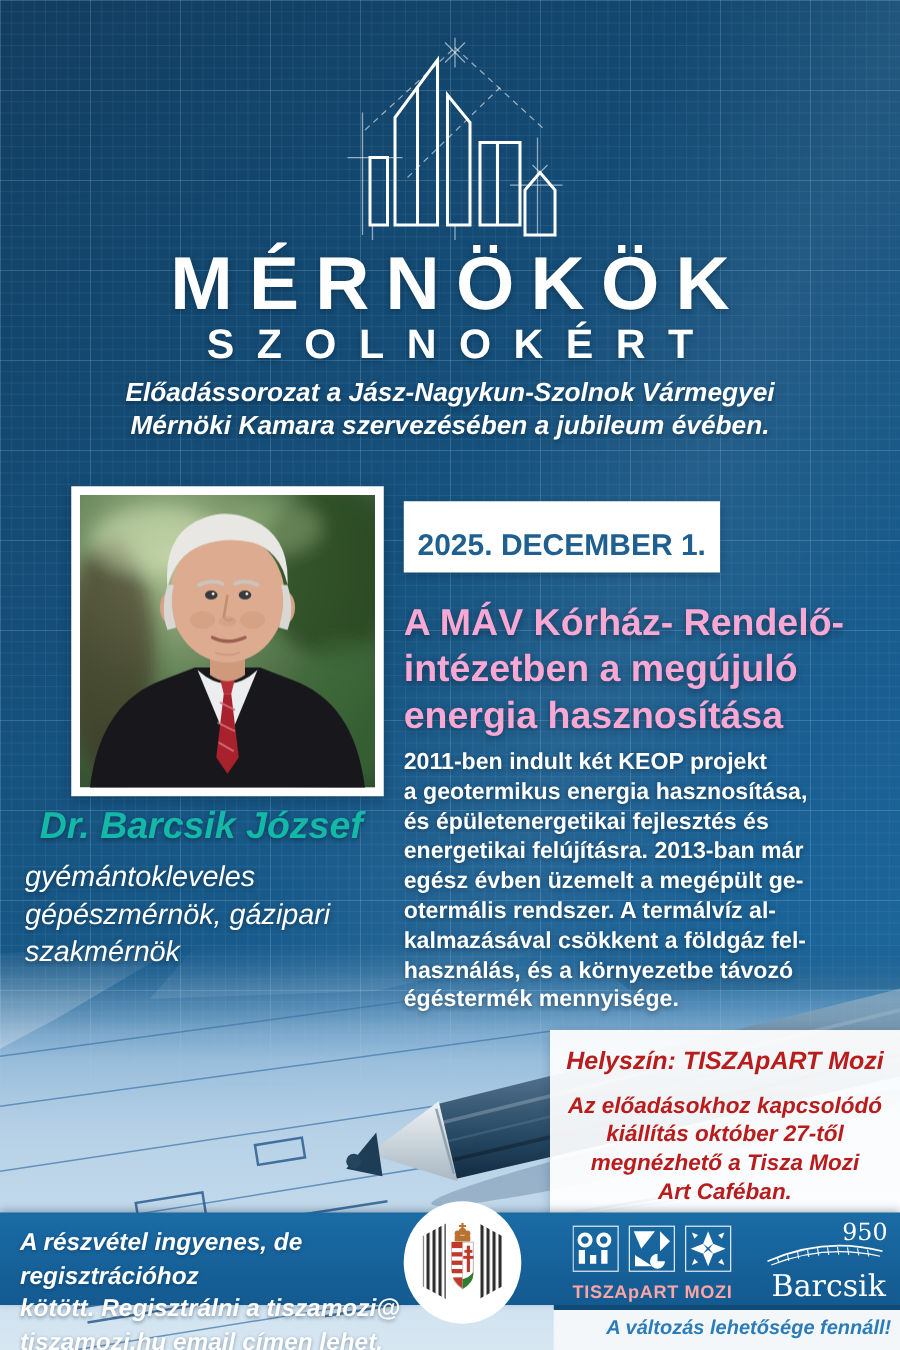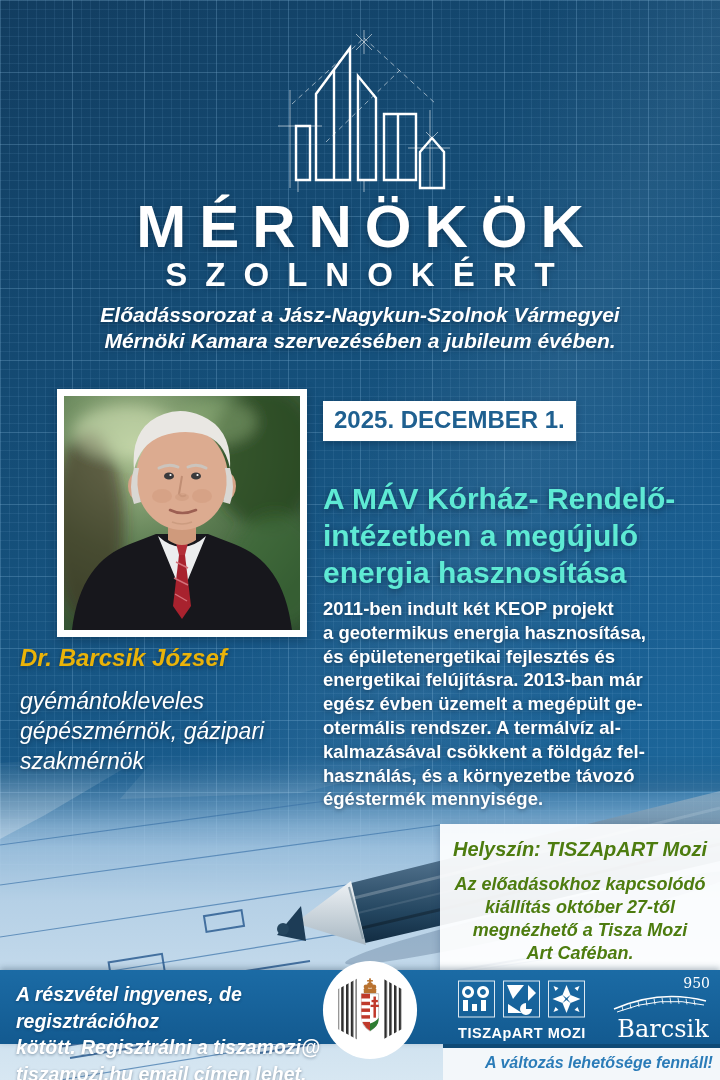--- a/index.html
+++ b/index.html
@@ -33,53 +33,53 @@
     letter-spacing:13px;text-indent:13px;text-shadow:0 2px 6px rgba(5,25,45,.4);}
   .title2{top:256px;left:0;right:0;text-align:center;color:#fff;font-size:33px;font-weight:700;
     letter-spacing:18px;text-indent:18px;text-shadow:0 2px 5px rgba(5,25,45,.4);}
   .subtitle{top:302px;left:0;right:0;text-align:center;color:#fff;font-size:21px;font-weight:700;
     font-style:italic;line-height:26px;text-shadow:0 2px 4px rgba(5,25,45,.45);}
 
   
   .photo-frame{left:57px;top:389px;width:236px;height:234px;background:#fff;padding:7px;
     box-shadow:0 3px 10px rgba(5,25,45,.35);}
   .photo-frame svg{display:block;}
-  .speaker-name{left:20px;top:644px;width:282px;text-align:left;color:#eab308;font-size:24px;
+  .speaker-name{left:20px;top:644px;width:282px;text-align:center;color:#14b8a6;font-size:30px;
     font-weight:700;font-style:italic;text-shadow:0 2px 4px rgba(5,25,45,.5);}
   .speaker-cred{left:20px;top:686px;width:282px;color:#fff;font-size:23px;
     font-style:italic;line-height:30px;text-shadow:0 1px 4px rgba(5,25,45,.5);}
 
   
-  .badge{background:#fff;color:#1f6090;font-weight:700;font-size:24px;padding:5px 11px 7px;
+  .badge{background:#fff;color:#1f6090;font-weight:700;font-size:24px;padding:22px 11px 7px;
     box-shadow:0 2px 6px rgba(0,25,45,.35);white-space:nowrap;}
   .badge1{left:323px;top:401px;}
   .badge2{left:323px;top:442px;}
-  .event-title{left:323px;top:480px;width:396px;color:#5eead4;font-size:30px;line-height:37px;
+  .event-title{left:323px;top:480px;width:396px;color:#f9a8d4;font-size:30px;line-height:37px;
     font-weight:700;text-shadow:0 2px 6px rgba(5,25,45,.5);}
   .event-desc{left:323px;top:597px;width:400px;color:#fff;font-size:18.5px;line-height:23.8px;
     font-weight:700;text-shadow:0 1px 4px rgba(5,25,45,.5);}
 
   
   .venue-box{left:440px;top:824px;width:280px;height:148px;background:rgba(255,255,255,.93);
-    box-shadow:0 2px 8px rgba(20,50,90,.25);text-align:center;color:#4d7c0f;font-style:italic;}
+    box-shadow:0 2px 8px rgba(20,50,90,.25);text-align:center;color:#b91c1c;font-style:italic;}
   .venue-location{margin-top:14px;font-size:20px;font-weight:700;}
   .venue-address{margin-top:3px;font-size:15.5px;font-weight:700;}
   .venue-note{margin-top:12px;font-size:18px;font-weight:700;line-height:23px;}
 
   
   .band{left:0;top:970px;width:720px;height:74px;
     background:linear-gradient(180deg,#1b6ba5 0%,#135a90 100%);
     box-shadow:0 -2px 6px rgba(10,35,60,.3);}
   .registration{left:16px;top:981px;width:344px;color:#fff;font-size:19.5px;font-weight:700;
     font-style:italic;line-height:26.5px;text-shadow:0 1px 3px rgba(5,30,55,.4);}
   .crest{left:322px;top:959px;width:96px;height:102px;}
   .tiszapart{left:456px;top:980px;width:132px;text-align:center;}
-  .tiszapart-label{margin-top:3px;color:#ffffff;font-size:14.5px;font-weight:700;letter-spacing:.5px;}
+  .tiszapart-label{margin-top:3px;color:#fca5a5;font-size:14.5px;font-weight:700;letter-spacing:.5px;}
   .szolnok{left:610px;top:977px;width:106px;height:66px;color:#fff;}
-  .szolnok-year{position:absolute;right:6px;top:-2px;font-family:"DejaVu Serif",serif;font-size:14px;}
+  .szolnok-year{position:absolute;right:6px;top:-2px;font-family:"DejaVu Serif",serif;font-size:19px;}
   .szolnok-label{position:absolute;left:0;right:0;top:38px;text-align:center;
     font-family:"DejaVu Serif",serif;font-size:24px;}
   .motto-strip{left:443px;top:1044px;width:277px;height:36px;background:#f3f7fa;
     border-top:4px solid #0f4a76;box-sizing:border-box;}
   .motto{margin-top:6px;text-align:center;font-size:16px;font-weight:700;font-style:italic;color:#2b7cb8;padding-left:35px;}
 </style>
 </head>
 <body>
 
 <div class="poster">

